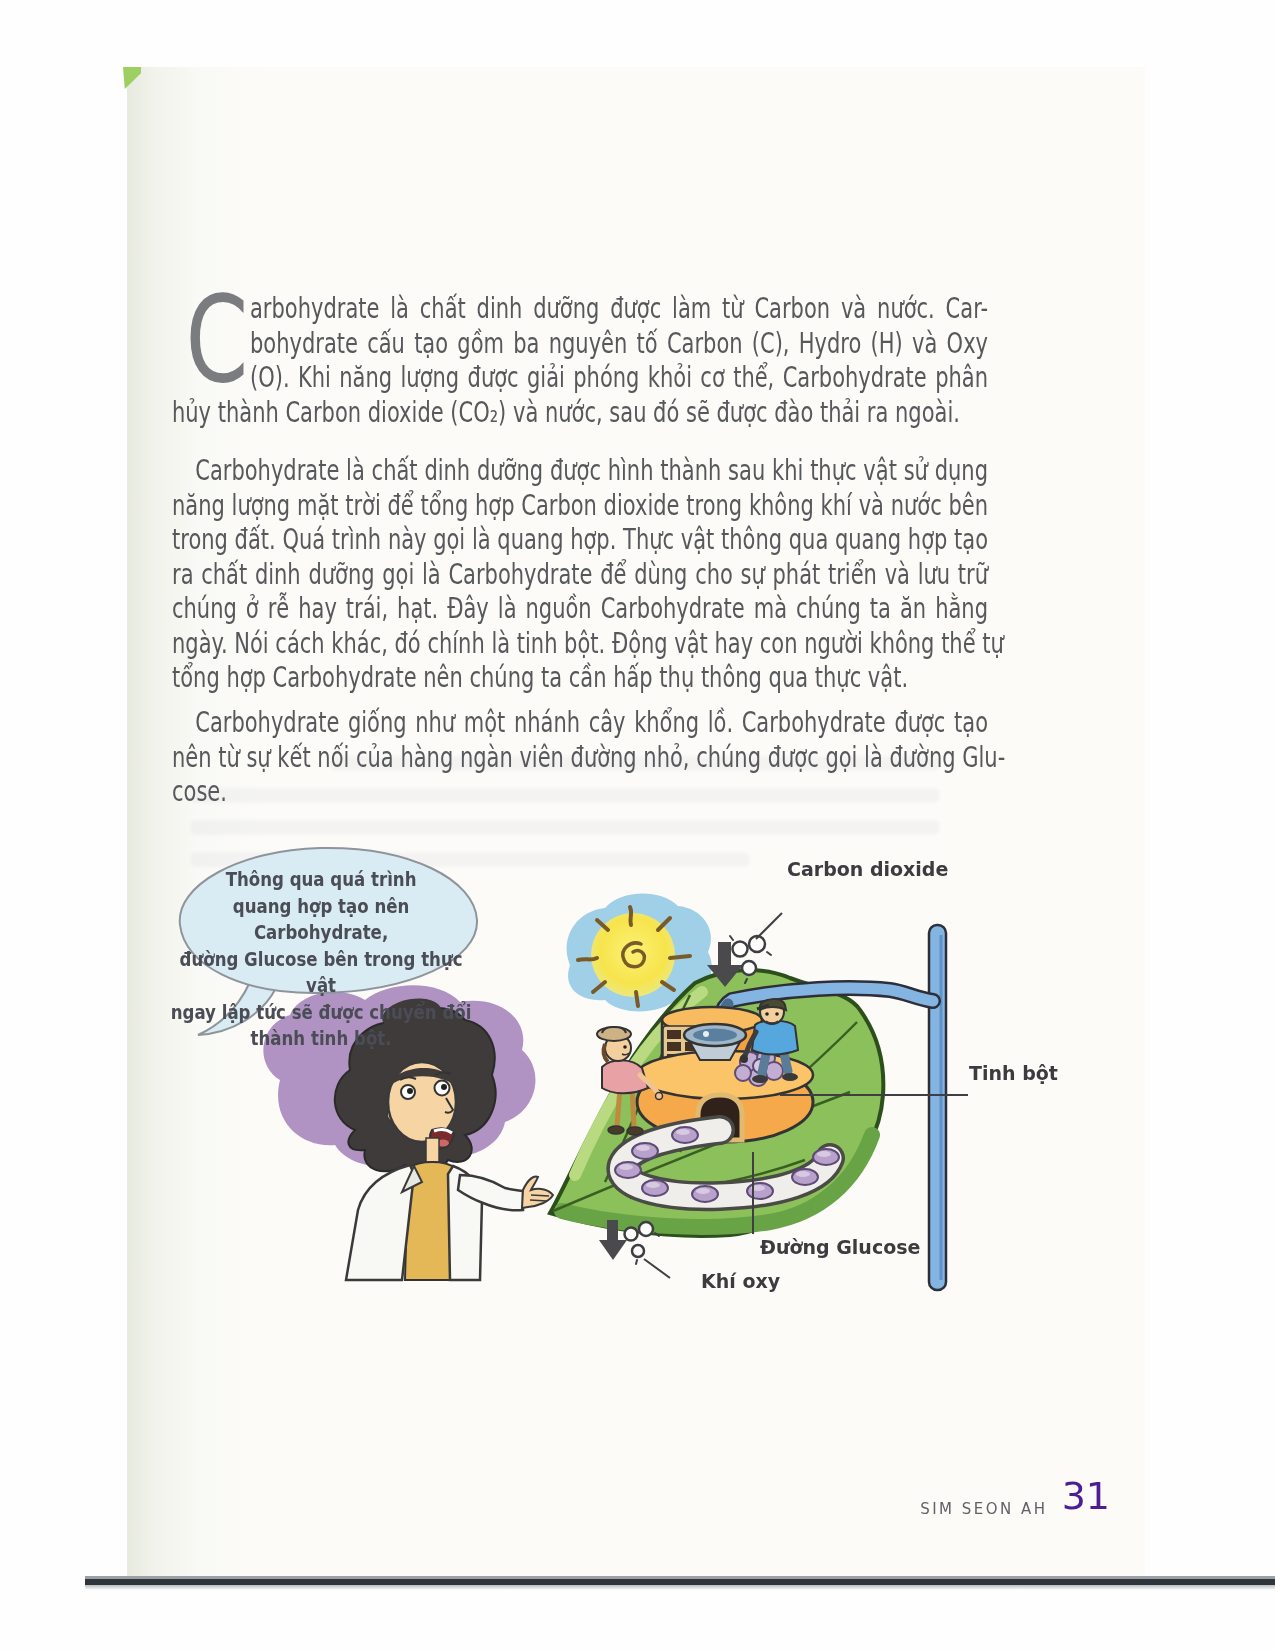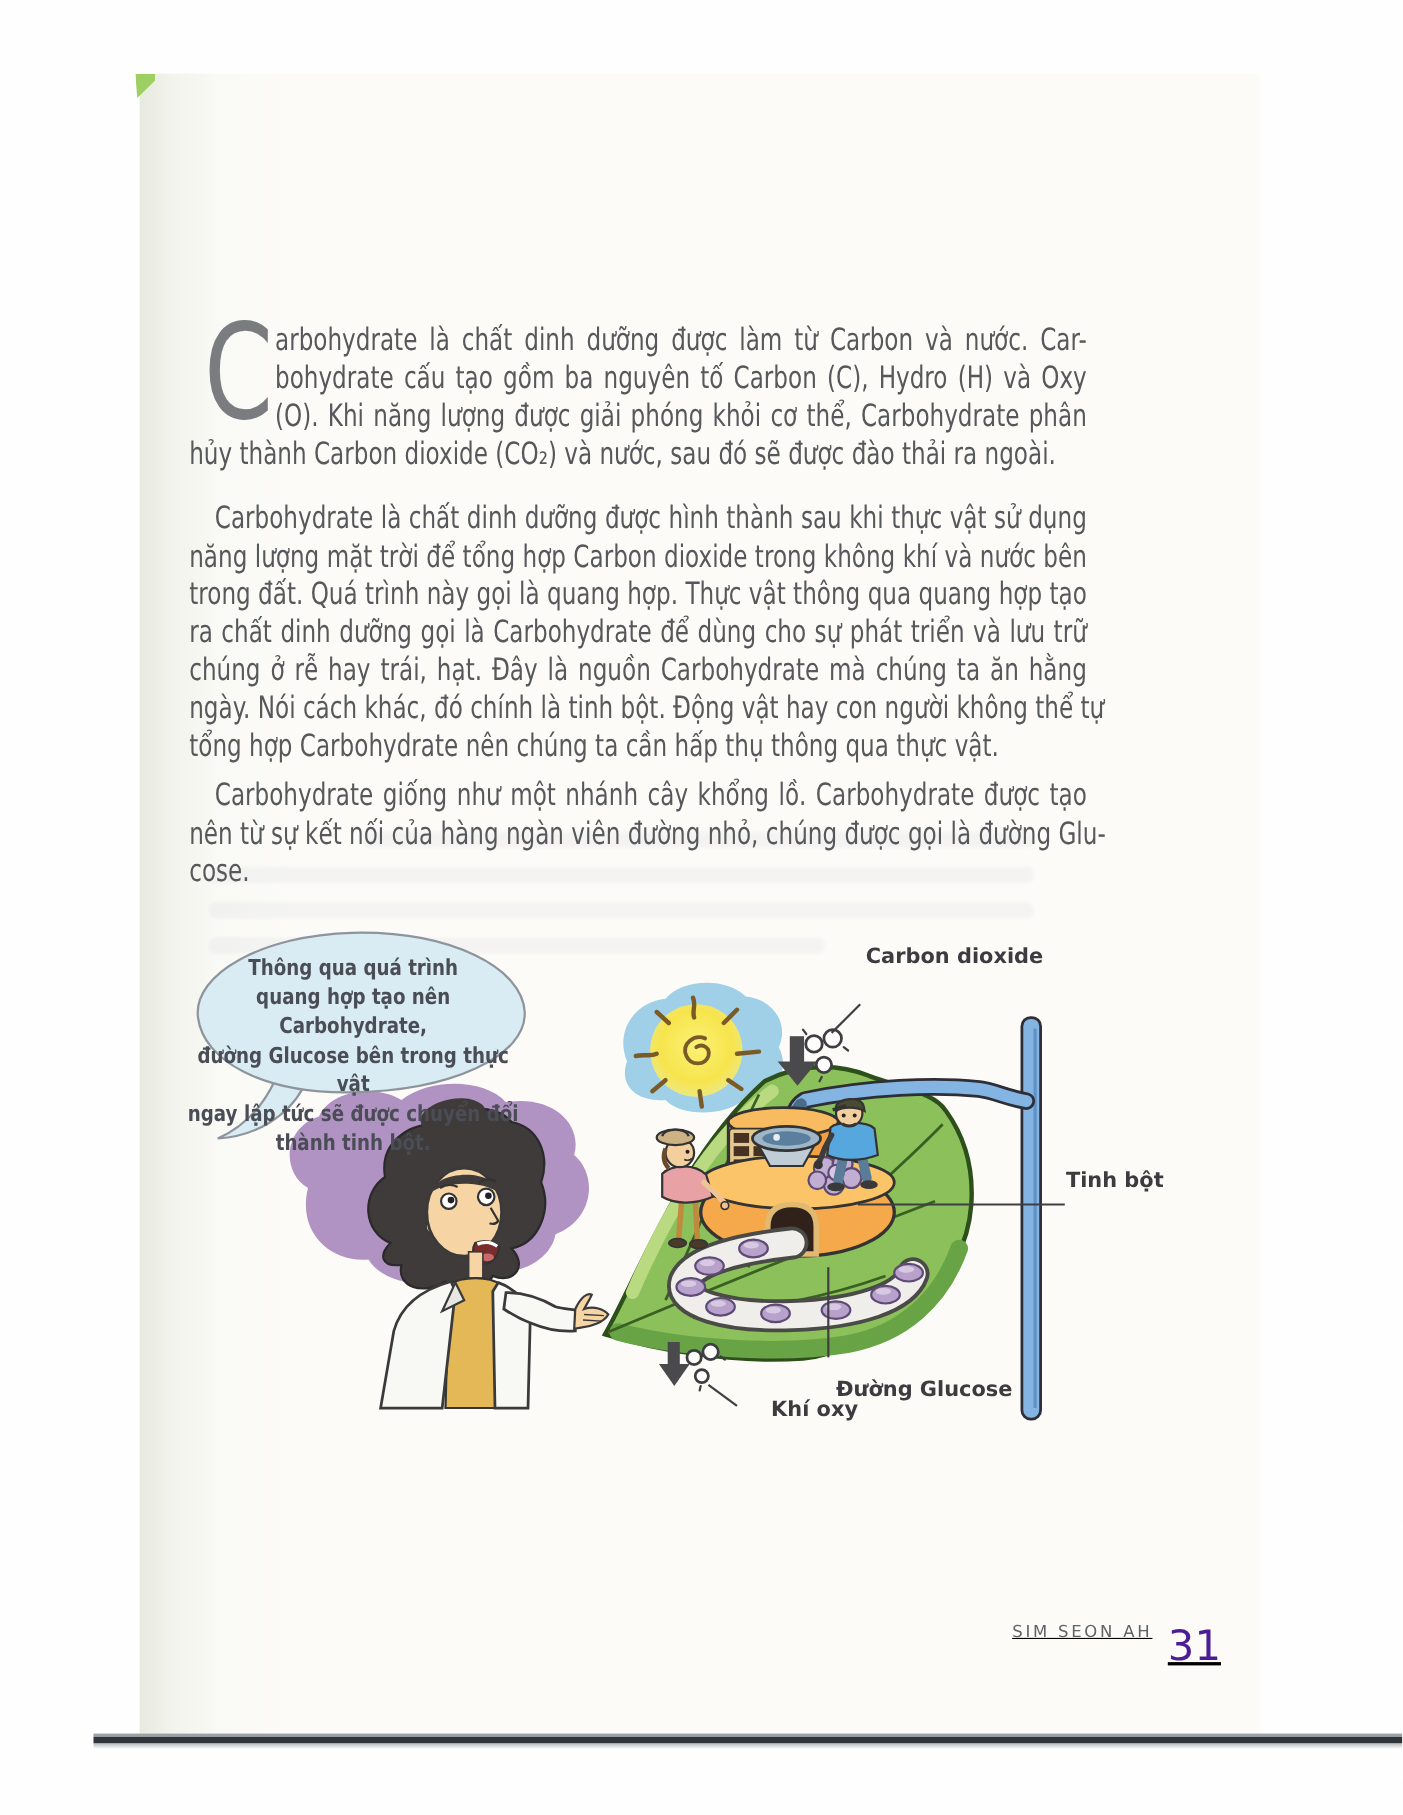--- a/index.html
+++ b/index.html
@@ -27,25 +27,25 @@
   .para3{top:706px;}
   
   .ghost{position:absolute;height:15px;background:#6b7a99;opacity:0.05;filter:blur(1.5px);border-radius:6px;}
   
   .illu{position:absolute;left:150px;top:830px;width:1000px;height:480px;}
   .bubble-text{position:absolute;left:170px;top:866px;width:364px;transform:scaleX(0.83);
       transform-origin:0 0;text-align:center;font-size:20px;line-height:26.5px;font-weight:600;color:#4a4d55;}
   .lbl{position:absolute;font-size:19px;font-weight:600;color:#3c3c40;white-space:nowrap;}
   .lbl-co2{left:787px;top:858px;}
   .lbl-tinhbot{left:969px;top:1062px;}
-  .lbl-glucose{left:760px;top:1236px;margin-top:16px;}
+  .lbl-glucose{left:760px;top:1236px;}
   .lbl-oxy{left:672px;top:1270px;margin-left:29px;}
   
-  .footer{position:absolute;left:850px;top:1474px;width:260px;display:flex;align-items:flex-start;
-      justify-content:flex-end;gap:14px;text-decoration:underline;}
+  .footer{position:absolute;left:850px;top:1474px;width:260px;display:flex;align-items:flex-end;
+      justify-content:flex-end;gap:14px;}
   .author{font-size:15px;letter-spacing:2.5px;color:#5f6267;}
   .pagenum{font-size:38px;color:#4c1d95;}
 </style>
 </head>
 <body>
 
 <div class="canvas">
 
   <div class="page-sheet"></div>
   <div class="green-sliver"></div>

